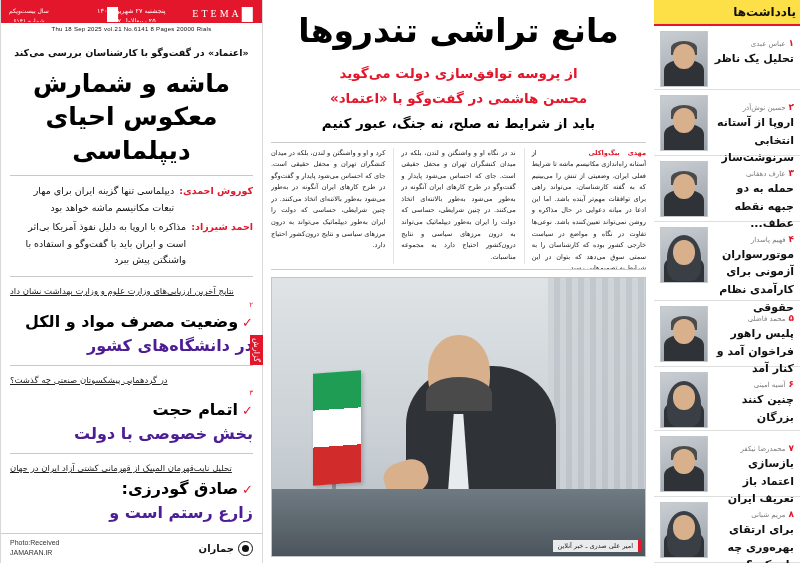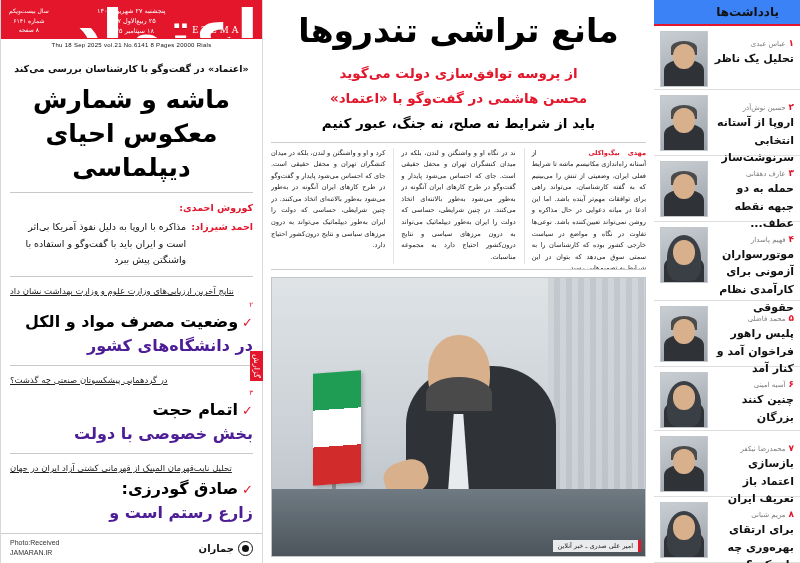--- a/index.html
+++ b/index.html
@@ -334,23 +334,23 @@
 
   
   .col-left {
     width: 146px;
     flex: 0 0 146px;
     background: #fff;
     display: flex;
     flex-direction: column;
   }
   .left-head {
-    background: #3b82f6;
+    background: #fde047;
     border-bottom: 2px solid #e3162b;
-    padding: 5px 21px;
+    padding: 5px 4px;
     text-align: right;
     font-size: 12px;
     font-weight: bold;
     color: #111;
   }
   .note-item {
     display: flex;
     flex-direction: row;
     gap: 5px;
     padding: 5px 6px 5px 6px;
@@ -560,20 +560,21 @@
       <div class="masthead-latin">ETEMAD</div>
       <div class="masthead-strip">Thu 18 Sep 2025   vol.21   No.6141   8 Pages   20000   Rials</div>
     </div>
 
     <div class="right-body">
       <div class="kicker">«اعتماد» در گفت‌وگو با کارشناسان بررسی می‌کند</div>
       <div class="headline-main">ماشه و شمارش معکوس احیای دیپلماسی</div>
       <hr class="rule">
       <div class="bullet-line">
         <span class="who">کوروش احمدی:</span>
+        <span>دیپلماسی تنها گزینه ایران برای مهار تبعات مکانیسم ماشه خواهد بود</span>
       </div>
       <div class="bullet-line">
         <span class="who">احمد شیرزاد:</span>
         <span>مذاکره با اروپا به دلیل نفوذ آمریکا بی‌اثر است و ایران باید با گفت‌وگو و استفاده با واشنگتن پیش ببرد</span>
       </div>
       <hr class="rule">
 
       <div class="teaser">
         <div class="note-line">نتایج آخرین ارزیابی‌های وزارت علوم و وزارت بهداشت نشان داد</div>
         <span class="tiny-mark">۲</span>

